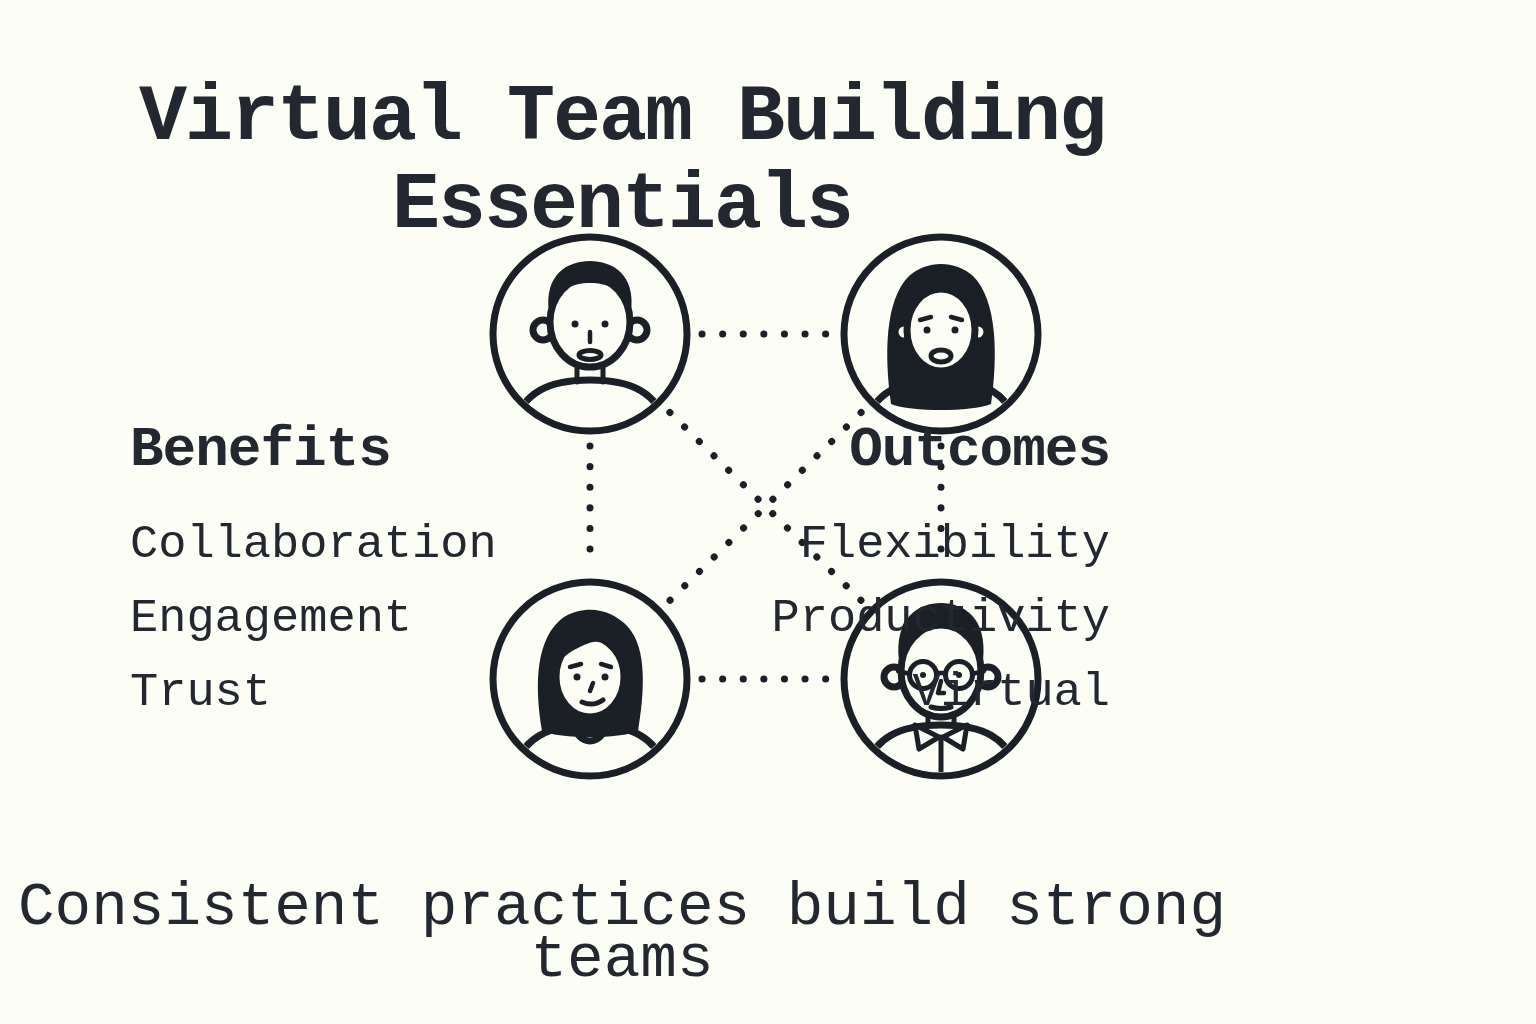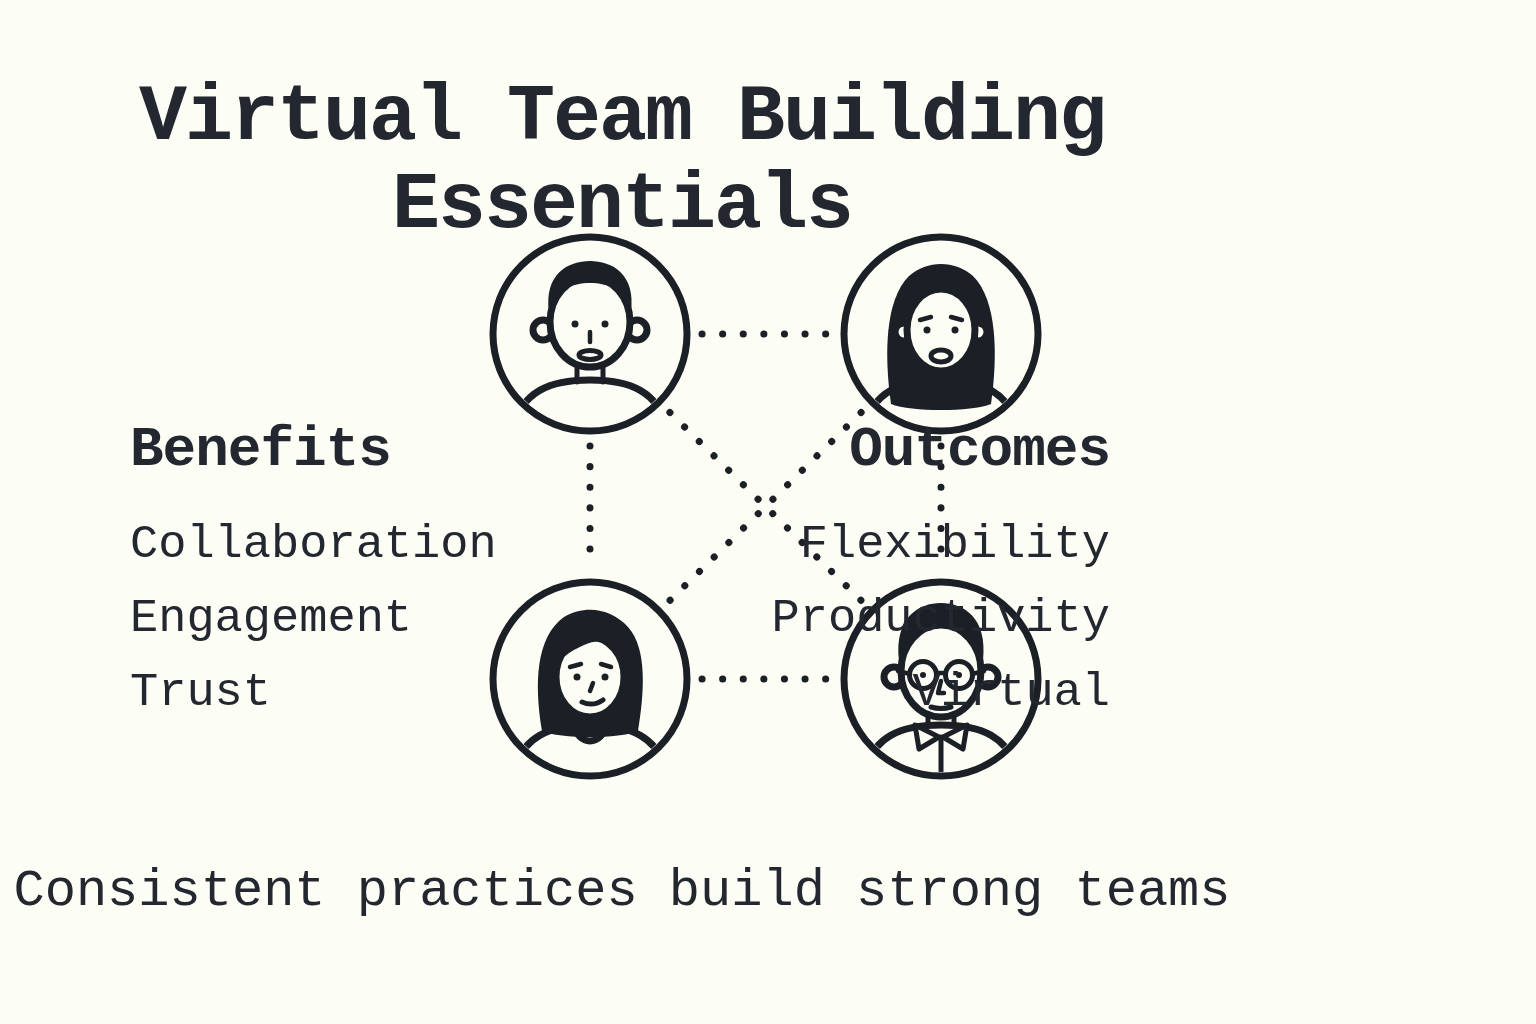--- a/index.html
+++ b/index.html
@@ -19,22 +19,22 @@
     text-align:center;font-size:80px;line-height:1.1;font-weight:700;
     letter-spacing:-2px;color:var(--text);
   }
   .diagram-svg{position:absolute;left:0;top:0;width:1536px;height:1024px;}
   .side-panel{position:absolute;top:420px;}
   .side-panel.left{left:130px;text-align:left;}
   .side-panel.right{right:134px;text-align:right;}
   .panel-heading{font-size:56px;line-height:60px;font-weight:700;letter-spacing:-1px;}
   .panel-items{margin-top:28px;font-size:47px;line-height:74px;font-weight:400;}
   .caption{
-    position:absolute;top:866px;left:0;right:0;margin:0;
-    text-align:center;font-size:52px;line-height:52px;font-weight:400;
+    position:absolute;top:866px;left:0;right:0;margin:16px;
+    text-align:center;font-size:61px;line-height:52px;font-weight:400;
   }
   
   .stroked{stroke:var(--ink);stroke-width:7;stroke-linecap:round;stroke-linejoin:round;}
   .thin{stroke-width:5;}
   .xthin{stroke-width:4.5;}
   .nofill{fill:none;}
   .fillbg{fill:var(--bg);}
   .fillink{fill:var(--ink);stroke:none;}
   .ring{fill:none;stroke:var(--ink);stroke-width:7;}
   .edge{

